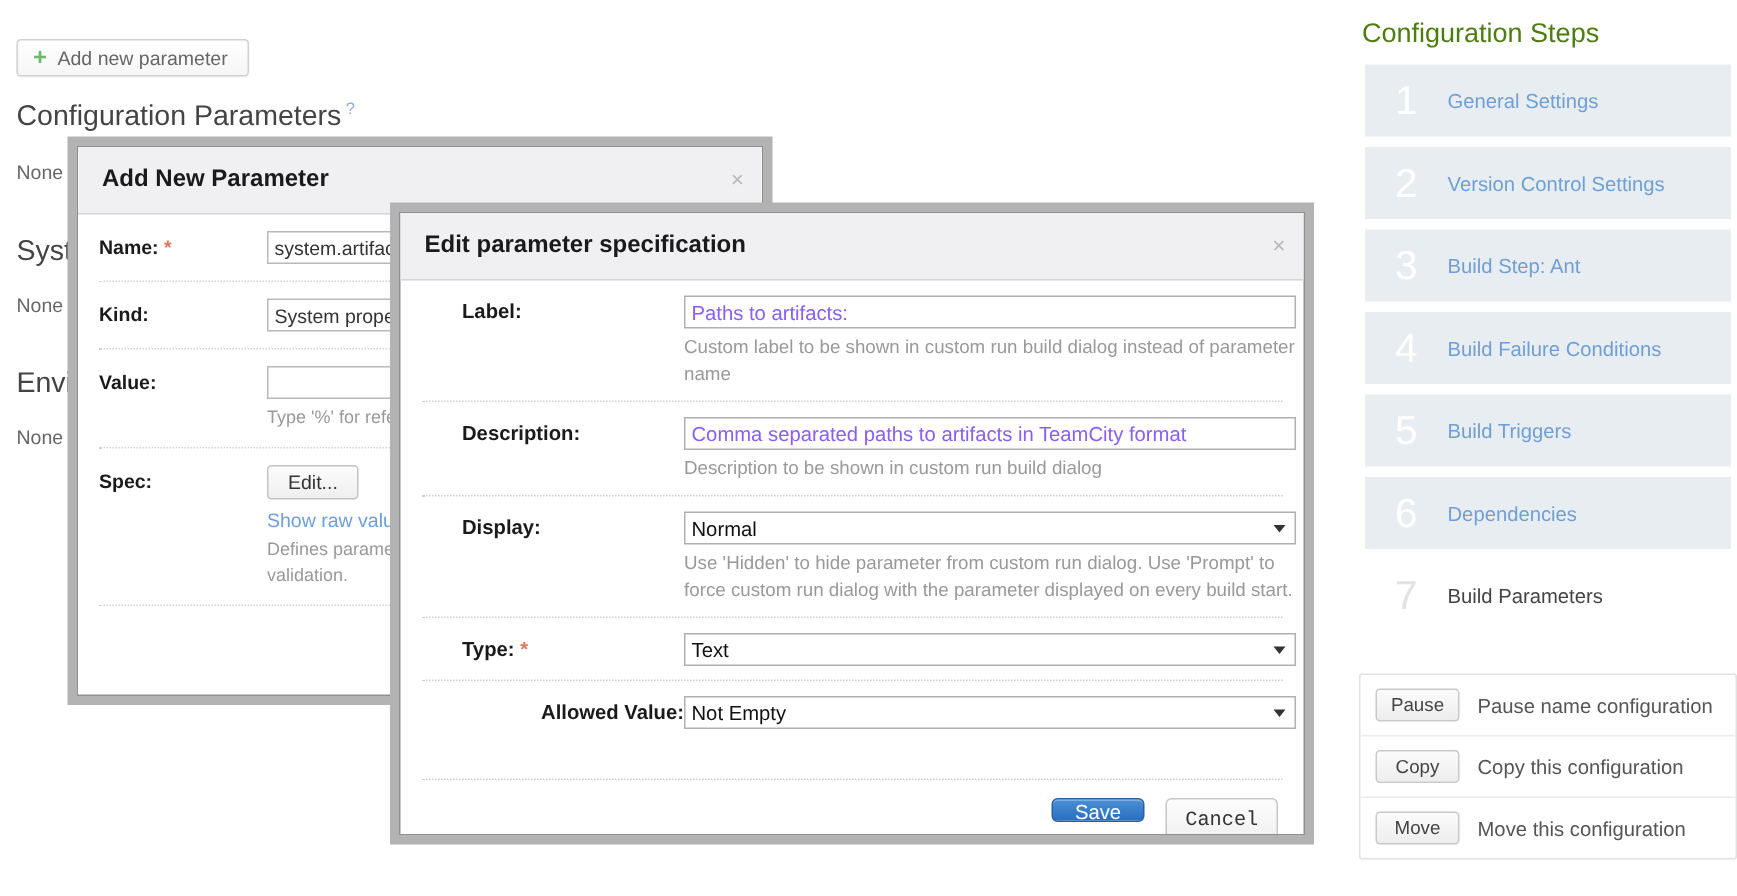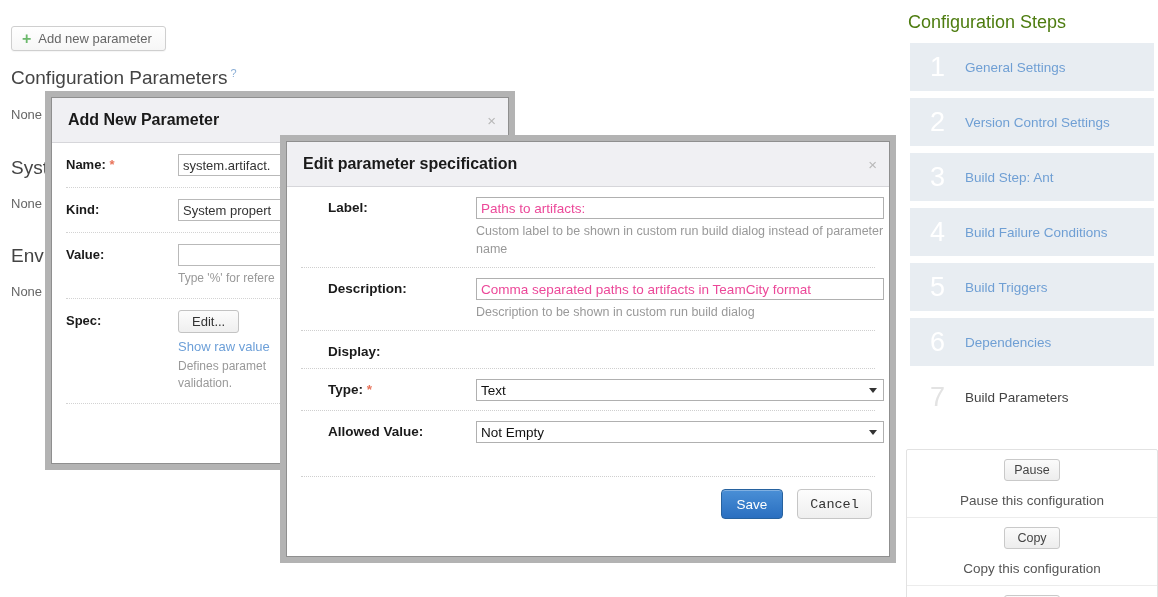--- a/index.html
+++ b/index.html
@@ -144,39 +144,39 @@
   .lnk { color: #6c9fd8; font-size: 13px; cursor: pointer; display:inline-block; margin-top:6px;}
 
   
   .eps-row {
     display: flex;
     align-items: flex-start;
     padding: 10px 0 9px 0;
     border-bottom: 1px dotted #cfcfcf;
     margin: 0 14px;
   }
-  .eps-row.no-border { border-bottom: none; }
+  .eps-row.no-border { border-bottom: none; text-align: right; }
   .eps-label {
     width: 148px; flex: none;
     font-weight: bold;
     color: #1a1a1a;
     font-size: 13.5px;
     padding-top: 3px;
     padding-left: 27px;
   }
   .eps-ctl { flex: 1 1 auto; }
   .eps-in {
     box-sizing: border-box;
     width: 408px;
     height: 22px;
     border: 1px solid #b0b0b0;
     background: #fff;
     font-family: "Liberation Sans", sans-serif;
     font-size: 13.5px;
-    color: #ec4899;
+    color: #8b5cf6;
     padding: 1px 4px;
     display: block;
   }
   .eps-sel {
     box-sizing: border-box;
     width: 408px;
     height: 22px;
     border: 1px solid #b0b0b0;
     background: #fff;
     font-size: 13.5px;
@@ -203,21 +203,21 @@
   .eps-foot {
     border-top: 1px dotted #cfcfcf;
     margin: 0 14px;
     padding: 12px 0 10px 0;
     display: flex;
     gap: 14px;
     justify-content: flex-start;
     padding-left: 420px;
   }
   .btn-primary {
-    width: 62px; height: 30px;
+    width: 62px; height: 16px;
     box-sizing: border-box;
     background: linear-gradient(#4a8fd6, #2a6fc0);
     border: 1px solid #27629f;
     border-radius: 4px;
     color: #fff;
     font-size: 13.5px;
     cursor: pointer;
     font-family: "Liberation Sans", sans-serif;
     box-shadow: inset 0 1px 0 rgba(255,255,255,0.3);
   }
@@ -271,21 +271,20 @@
     margin-top: 17px;
     border: 1px solid #e2e2e2;
     border-radius: 2px;
   }
   .sb-action {
     display: flex; align-items: center;
     gap: 12px;
     padding: 9px 10px;
     border-bottom: 1px solid #ececec;
     cursor: pointer;
-    flex-direction: column;
   }
   .sb-action:last-child { border-bottom: none; }
   .sb-action .abtn {
     width: 56px; flex: none;
     text-align: center;
     height: 22px; line-height: 20px;
     box-sizing: border-box;
     background: linear-gradient(#fbfbfb, #ededed);
     border: 1px solid #c9c9c9;
     border-radius: 3px;
@@ -366,21 +365,21 @@
           <div><span class="lnk">Show raw value</span></div>
           <div class="hint" style="white-space:pre-line;">Defines paramet
 validation.</div>
         </div>
       </div>
 
     </div>
   </div>
 </div>
 
-<div class="dlg dlg-frame" style="left:280px; top:135px; width:616px; height:428px;">
+<div class="dlg dlg-frame" style="left:260px; top:135px; width:616px; height:428px;">
   <div class="dlg-inner">
     <div class="dlg-title">
       <h2>Edit parameter specification</h2>
       <span class="dlg-close">×</span>
     </div>
     <div class="dlg-body">
 
       <div class="eps-row">
         <div class="eps-label">
           <span>Label:</span>
@@ -397,20 +396,27 @@
         </div>
         <div class="eps-ctl">
           <input class="eps-in" type="text" value="Comma separated paths to artifacts in TeamCity format" style="">
           <div class="eps-hint">Description to be shown in custom run build dialog</div>
         </div>
       </div>
 
       <div class="eps-row">
         <div class="eps-label">
           <span>Display:</span>
+        </div>
+        <div class="eps-ctl">
+          <div class="eps-sel">
+            <span>Normal</span>
+            <span class="caret"></span>
+          </div>
+          <div class="eps-hint">Use 'Hidden' to hide parameter from custom run dialog. Use 'Prompt' to force custom run dialog with the parameter displayed on every build start.</div>
         </div>
       </div>
 
       <div class="eps-row">
         <div class="eps-label">
           <span>Type:</span>
           <span class="req">*</span>
         </div>
         <div class="eps-ctl">
           <div class="eps-sel">
@@ -473,21 +479,21 @@
     </li>
     <li class="step current">
       <span class="step-num">7</span>
       <span class="step-lbl">Build Parameters</span>
     </li>
   </ul>
 
   <div class="sb-actions">
     <div class="sb-action">
       <span class="abtn">Pause</span>
-      <span class="atxt">Pause this configuration</span>
+      <span class="atxt">Pause name configuration</span>
     </div>
     <div class="sb-action">
       <span class="abtn">Copy</span>
       <span class="atxt">Copy this configuration</span>
     </div>
     <div class="sb-action">
       <span class="abtn">Move</span>
       <span class="atxt">Move this configuration</span>
     </div>
   </div>

